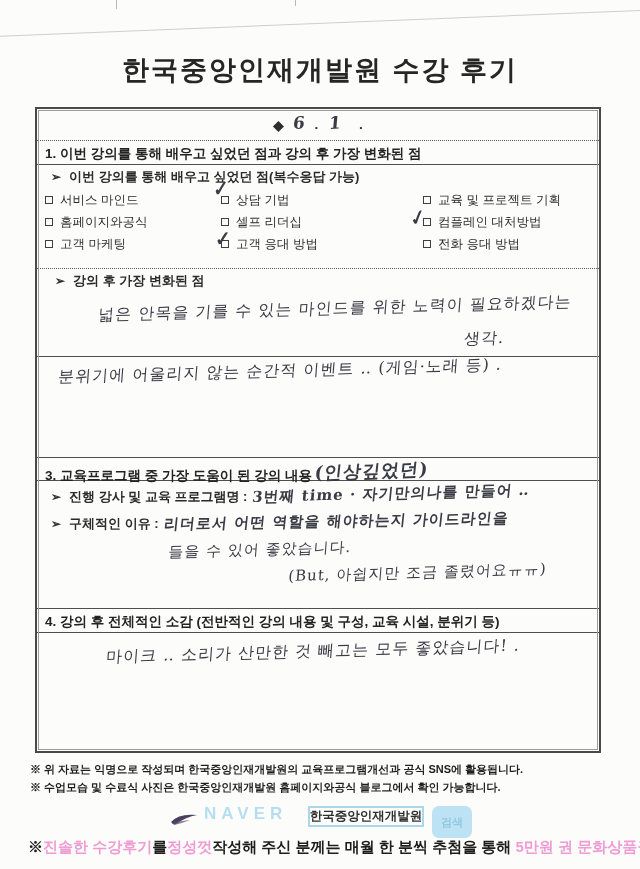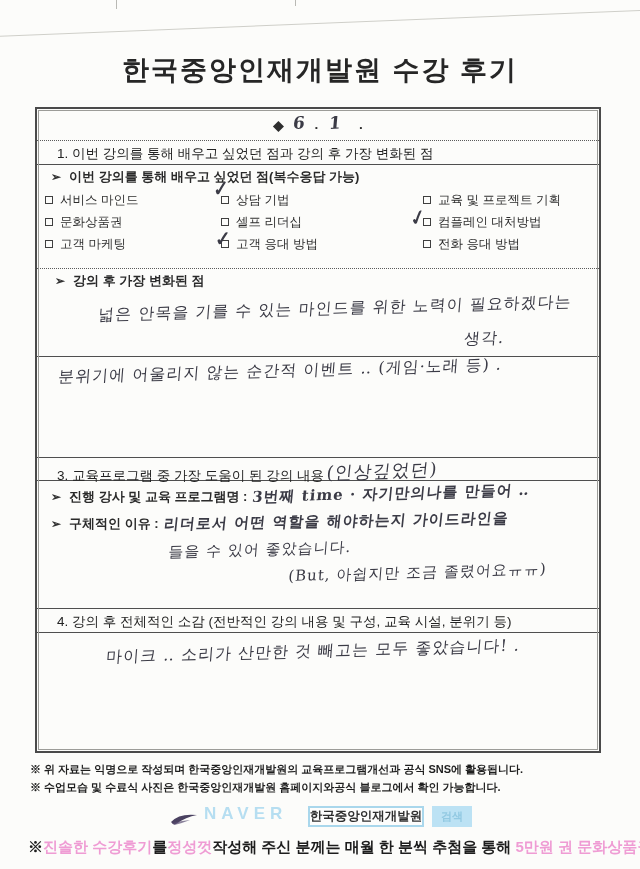--- a/index.html
+++ b/index.html
@@ -45,22 +45,22 @@
   .r-s1opt  { height:104px; border-bottom:1px dotted #5a5a5a; }
   .r-s1chg  { height:88px;  border-bottom:1.5px solid #4f4f4f; }
   .r-s2h    { height:22px;  border-bottom:1.5px solid #4f4f4f; }
   .r-s2b    { height:101px; border-bottom:1.5px solid #4f4f4f; }
   .r-s3h    { height:23px;  border-bottom:1.5px solid #4f4f4f; }
   .r-s3b    { height:128px; border-bottom:1.5px solid #4f4f4f; }
   .r-s4h    { height:24px;  border-bottom:1.5px solid #4f4f4f; }
   .r-s4b    { height:96px; }
 
   .sec-header{
-    font-size:13.5px; font-weight:normal; color:#232323;
-    padding:4px 0 0 20px; white-space:nowrap;
+    font-size:13.5px; font-weight:bold; color:#232323;
+    padding:4px 0 0 8px; white-space:nowrap;
   }
   .arrow-line{
     font-size:13px; font-weight:bold; color:#2a2a2a;
     padding:3px 0 0 14px; white-space:nowrap;
   }
   .arrow-icon{ display:inline-block; font-size:12px; margin-right:8px; color:#333; }
 
   
   .opt-grid{
     position:absolute; left:8px; top:24px; width:548px;
@@ -116,24 +116,24 @@
     position:absolute; left:34px; top:0; font-size:17px; font-weight:bold;
     letter-spacing:5px; color:#b6def1;
   }
   .naver-searchbox{
     position:absolute; left:138px; top:2px; width:116px; height:21px;
     border:2px solid #a9d7ec; background:#fdfdfc;
     display:flex; align-items:center; justify-content:center;
     font-size:12.5px; font-weight:bold; color:#2f2f2f; white-space:nowrap;
   }
   .naver-searchbtn{
-    position:absolute; left:262px; top:2px; width:40px; height:21px;
+    position:absolute; left:262px; top:2px; width:40px; height:32px;
     background:#bce2f4; color:#92c9e2;
     display:flex; align-items:center; justify-content:center;
-    font-size:11px; font-weight:bold;
+    font-size:11px; font-weight:bold;border-radius:7px;
   }
 
   .promo{ position:absolute; left:28px; top:838px; width:600px;
           font-size:15px; font-weight:bold; white-space:nowrap; color:#1d1d1d; }
   .pink{ color:#ef9cd4; }
 </style>
 </head>
 <body>
 
 <div class="scan-diagonal"></div>
@@ -169,21 +169,21 @@
         <span class="hw-check chk-a">✓</span>
         <span class="cbox"></span>
         <span>상담 기법</span>
       </div>
       <div class="opt">
         <span class="cbox"></span>
         <span>교육 및 프로젝트 기획</span>
       </div>
       <div class="opt">
         <span class="cbox"></span>
-        <span>문화상품권</span>
+        <span>홈페이지와공식</span>
       </div>
       <div class="opt">
         <span class="cbox"></span>
         <span>셀프 리더십</span>
       </div>
       <div class="opt">
         <span class="hw-check chk-b">✓</span>
         <span class="cbox"></span>
         <span>컴플레인 대처방법</span>
       </div>

